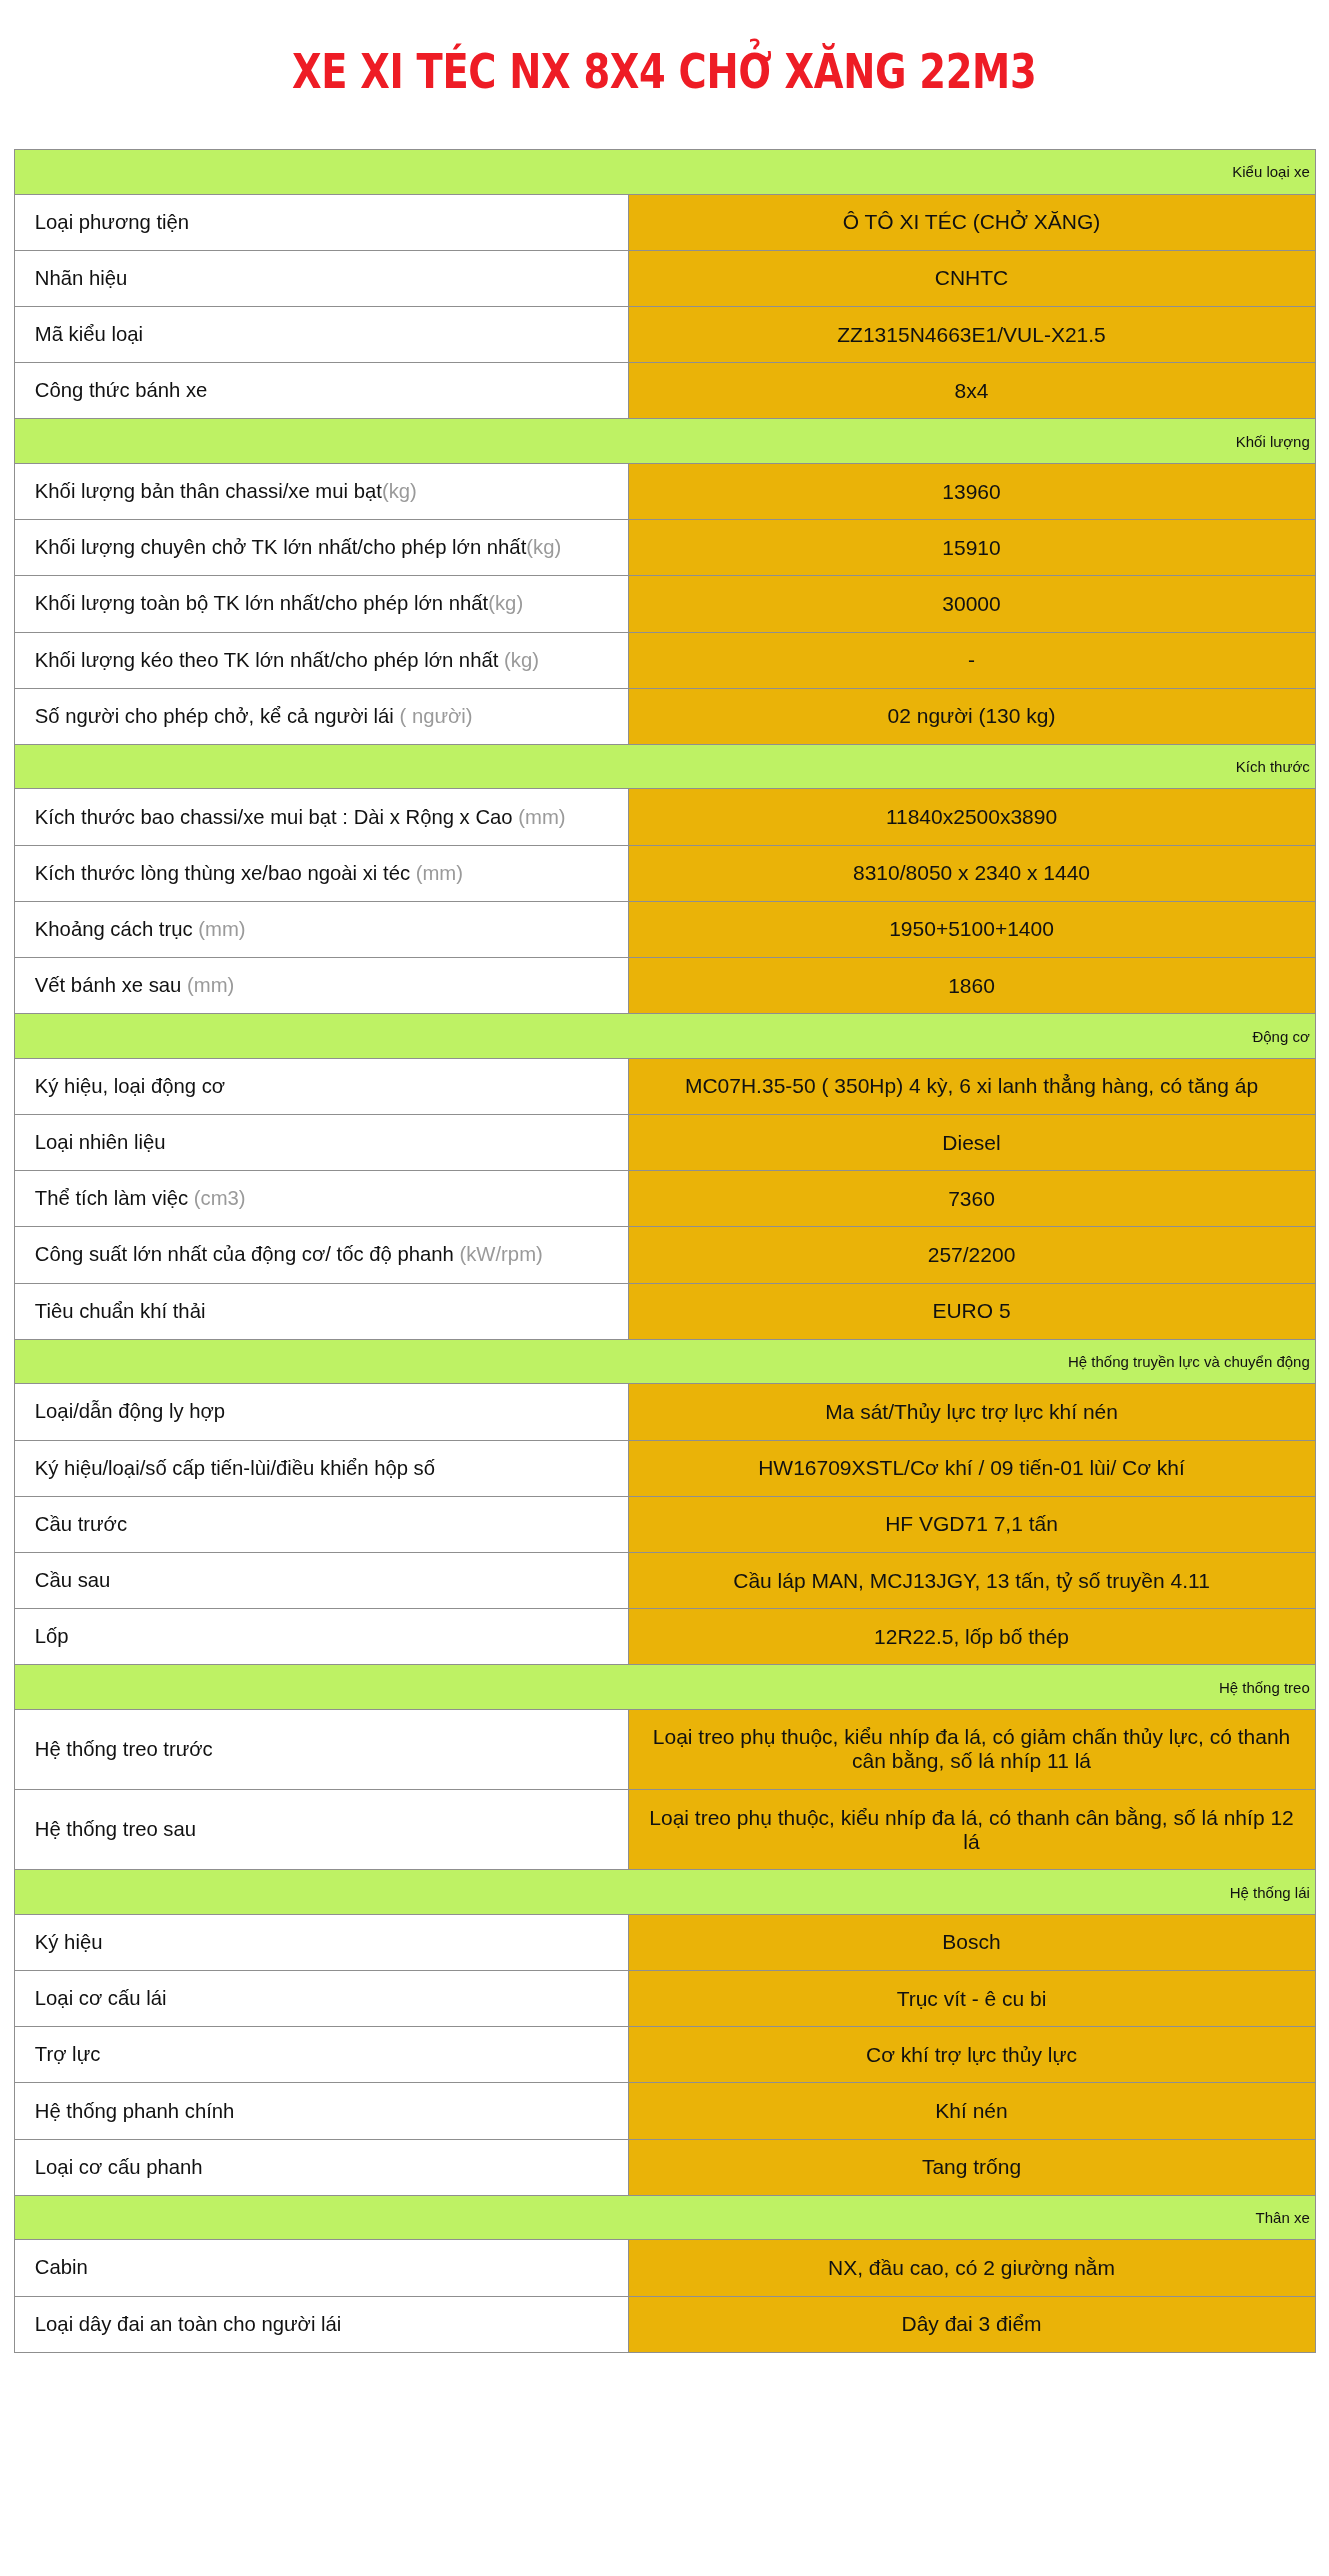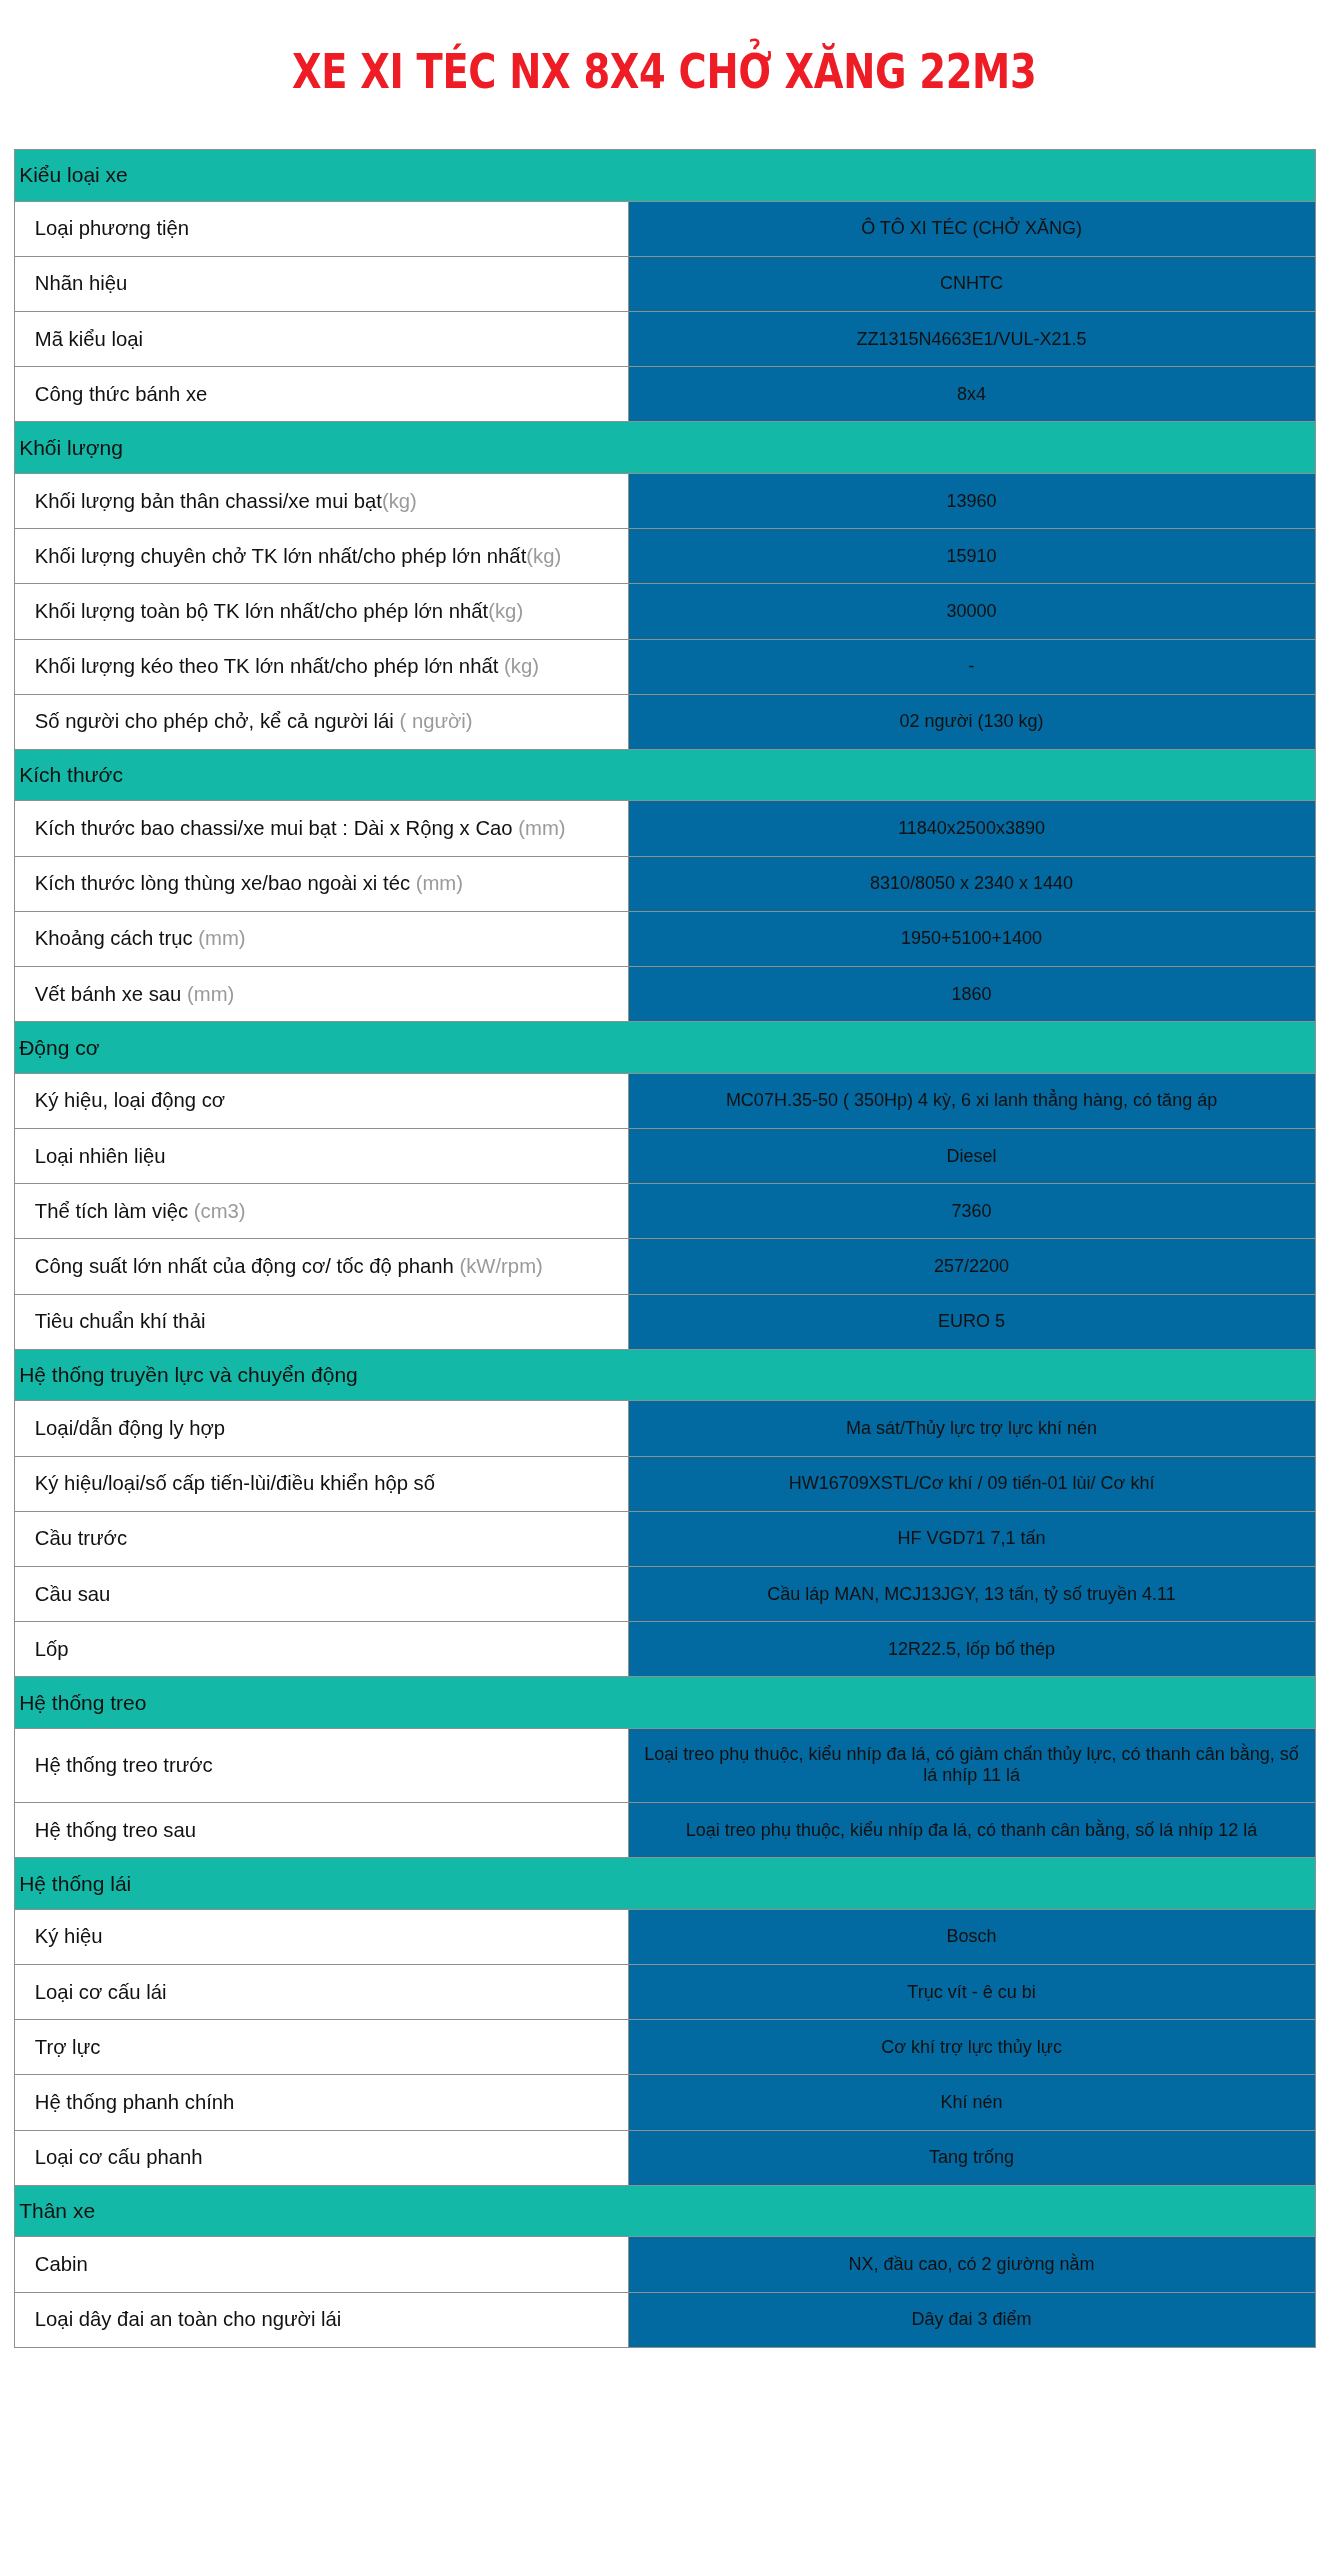--- a/index.html
+++ b/index.html
@@ -65,42 +65,42 @@
   table.spec col.c-label { width: 47.2%; }
   table.spec col.c-value { width: 52.8%; }
 
   table.spec td {
     border: 0.8px solid #8f8f8f;
     vertical-align: middle;
     background: transparent;
   }
 
   tr.section-row td {
-    background: #14b8a6;
-    text-align: left;
-    font-size: 21px;
+    background: #bef264;
+    text-align: right;
+    font-size: 15px;
     padding: 13.3px 4.7px;
     color: #111;
     border-top: 0.8px solid #8f8f8f;
     border-bottom: 0.8px solid #8f8f8f;
   }
 
   tr.data-row td.lbl {
     font-size: 20.3px;
     padding: 15.6px 7.8px 15.6px 20.3px;
     text-align: left;
     color: #111;
     background: #fff;
   }
   tr.data-row td.val {
-    font-size: 18px;
+    font-size: 21px;
     padding: 15.6px 11px;
     text-align: center;
     color: #111;
-    background: #0369a1;
+    background: #eab308;
   }
   td.val.small {
     font-size: 15px;
   }
 
   .unit { color: #9a9a9a; }
 </style>
 </head>
 <body>
 

